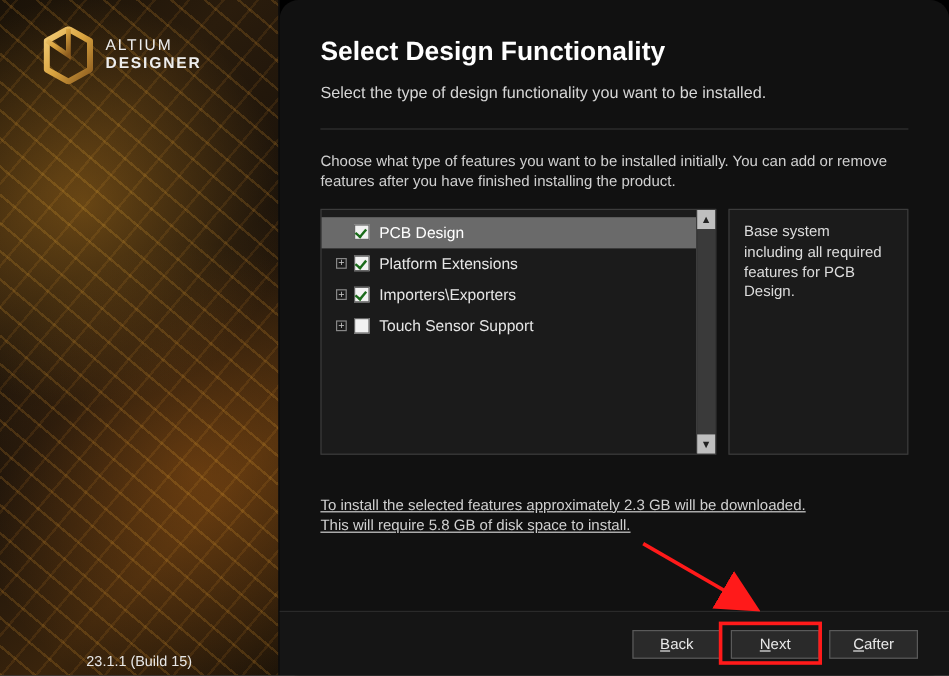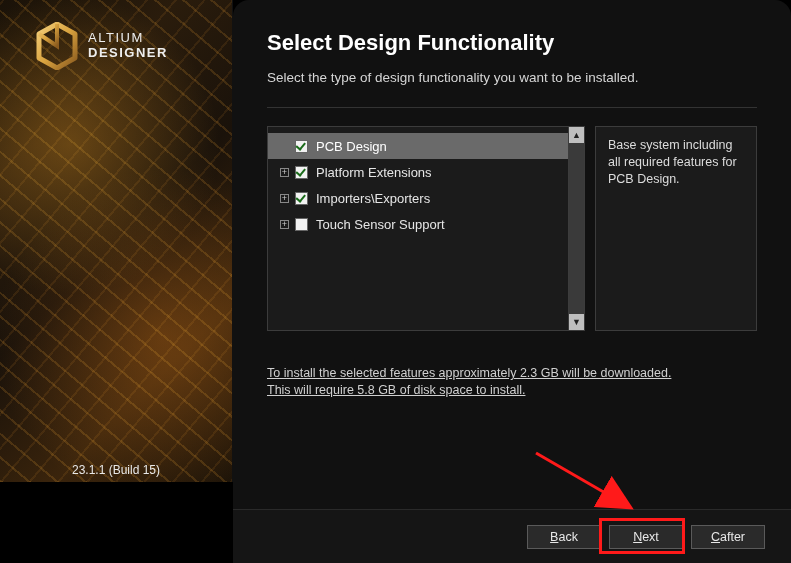--- a/index.html
+++ b/index.html
@@ -1,20 +1,20 @@
 <!DOCTYPE html>
 <html><head>
 <meta charset="utf-8">
 <style>
   * { box-sizing: border-box; margin: 0; padding: 0; }
   html, body { width: 791px; height: 563px; overflow: hidden; font-family: "Segoe UI", Tahoma, sans-serif; }
   body { background: #000; color: #ddd; display: flex; }
 
   .sidebar {
-    width: 233px; height: 482px; position: relative;
+    width: 233px; height: 563px; position: relative;
     background:
       radial-gradient(circle at 30% 30%, rgba(255,170,40,0.30), transparent 40%),
       radial-gradient(circle at 70% 70%, rgba(255,140,30,0.25), transparent 45%),
       linear-gradient(135deg, #1a1208 0%, #2a1c0c 25%, #1a120a 50%, #3a240c 75%, #1a1208 100%);
     border-right: 1px solid #111;
     overflow: hidden;
   }
   .sidebar::before {
     content: ""; position: absolute; inset: 0;
     background:
@@ -44,21 +44,21 @@
   .expander { width: 9px; height: 9px; border: 1px solid #888; display: flex; align-items: center; justify-content: center; font-size: 9px; line-height: 1; color: #ccc; cursor: pointer; }
   .expander.blank { border: none; }
   .checkbox { width: 13px; height: 13px; background: #f2f2f2; border: 1px solid #666; display: flex; align-items: center; justify-content: center; cursor: pointer; }
   .checkbox.checked::after { content: ""; width: 7px; height: 4px; border-left: 2px solid #1a6b1a; border-bottom: 2px solid #1a6b1a; transform: rotate(-50deg) translate(0,-1px); }
   .row-label { flex: 1; padding-left: 2px; }
 
   .scrollbar { width: 16px; background: #2a2a2a; border-left: 1px solid #3c3c3c; display: flex; flex-direction: column; }
   .sb-btn { height: 16px; background: #bfbfbf; display: flex; align-items: center; justify-content: center; font-size: 9px; color: #222; cursor: pointer; }
   .sb-track { flex: 1; background: #3a3a3a; }
 
-  .desc-panel { width: 162px; background: #1b1b1b; border: 1px solid #3c3c3c; padding: 10px 12px; font-size: 12.5px; color: #dcdcdc; line-height: 1.35; }
+  .desc-panel { width: 150px; background: #1b1b1b; border: 1px solid #3c3c3c; padding: 10px 12px; font-size: 12.5px; color: #dcdcdc; line-height: 1.35; }
 
   .size-info { margin-top: 34px; font-size: 12.5px; color: #d0d0d0; line-height: 1.35; text-decoration: underline; }
 
   .footer { height: 54px; border-top: 1px solid #2a2a2a; background: #151515; display: flex; align-items: center; justify-content: flex-end; padding: 0 26px; gap: 8px; }
   .btn { width: 74px; height: 24px; background: #2a2a2a; border: 1px solid #5a5a5a; color: #e8e8e8; font-size: 12.5px; cursor: pointer; display: flex; align-items: center; justify-content: center; }
   .btn .ul { text-decoration: underline; }
   .next-highlight { position: absolute; right: 106px; bottom: 9px; width: 86px; height: 36px; border: 3px solid #ff1a1a; pointer-events: none; }
 
   .arrow { position: absolute; right: 140px; bottom: 38px; pointer-events: none; }
 </style>
@@ -84,20 +84,21 @@
     </div>
   </div>
   <div class="version">23.1.1 (Build 15)</div>
 </div>
 
 <div class="main">
   <div class="content">
     <div class="title">Select Design Functionality</div>
     <div class="subtitle">Select the type of design functionality you want to be installed.</div>
     <hr class="divider">
+    <div class="intro">Choose what type of features you want to be installed initially. You can add or remove features after you have finished installing the product.</div>
 
     <div class="feature-area">
       <div class="tree-wrap">
         <div class="tree" id="tree">
             <div class="tree-row selected">
               <span class="expander blank"></span>
               <span class="checkbox checked"></span>
               <span class="row-label">PCB Design</span>
             </div>
             <div class="tree-row">

